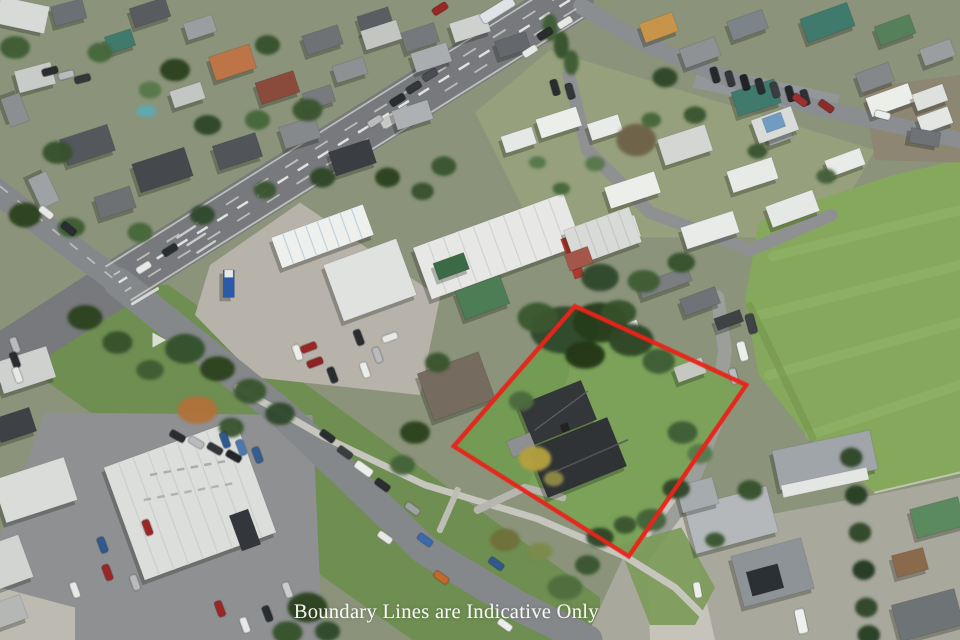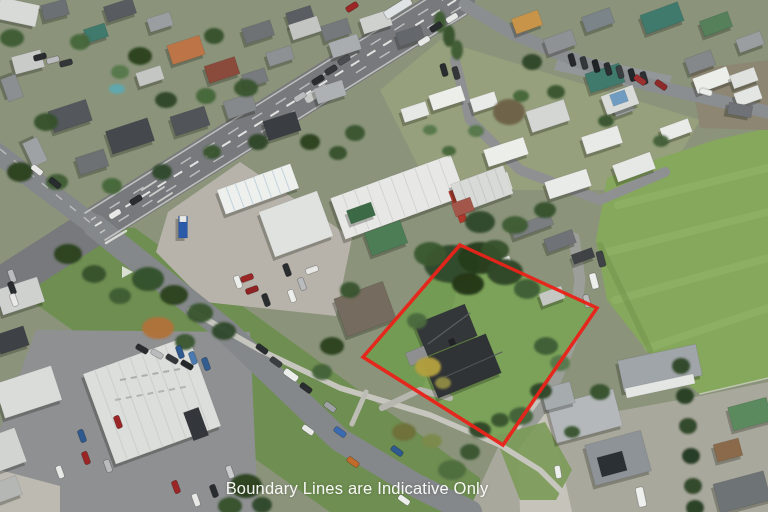--- a/index.html
+++ b/index.html
@@ -1,17 +1,17 @@
 <!DOCTYPE html>
 <html><head>
 <meta charset="utf-8">
 <style>
   html,body{margin:0;padding:0;background:#222;}
   .stage{position:relative;width:768px;height:512px;overflow:hidden;background:#14532d;
-         font-family:Liberation Sans, sans-serif;}
+         font-family:Liberation Serif, serif;}
   .stage svg{position:absolute;inset:0;display:block;}
   .watermark{position:absolute;top:479px;left:357px;transform:translateX(-50%);
     white-space:nowrap;font-size:16.5px;font-weight:500;letter-spacing:.2px;
     color:rgba(255,255,255,.95);text-shadow:0 0 3px rgba(40,50,30,.35);}
 </style>
 </head>
 <body>
 
 <div class="stage">
   <svg id="scene" viewBox="0 0 768 512" width="768" height="512">

